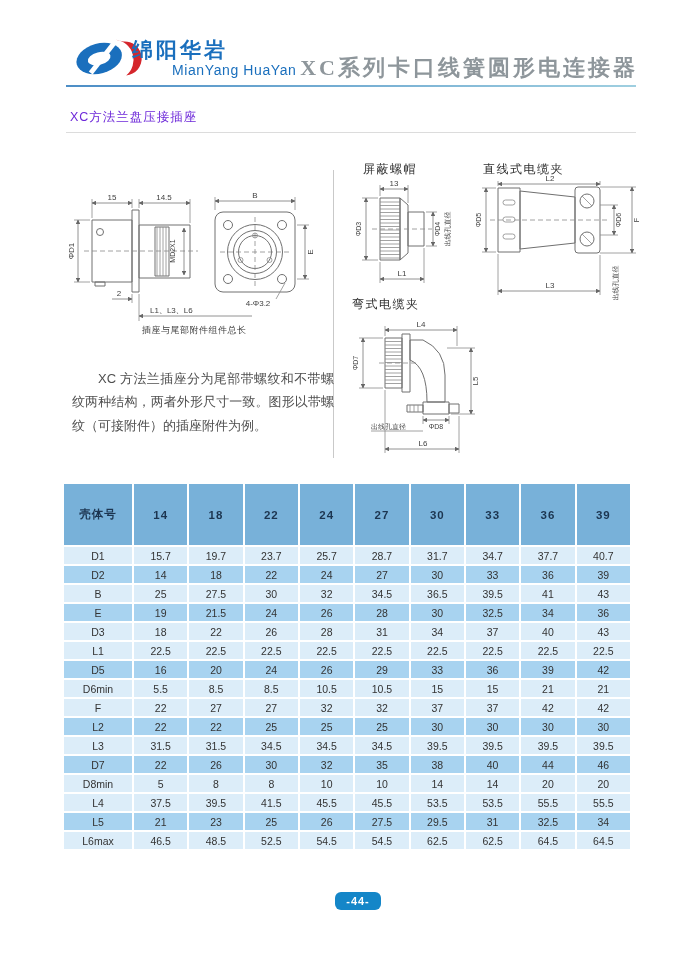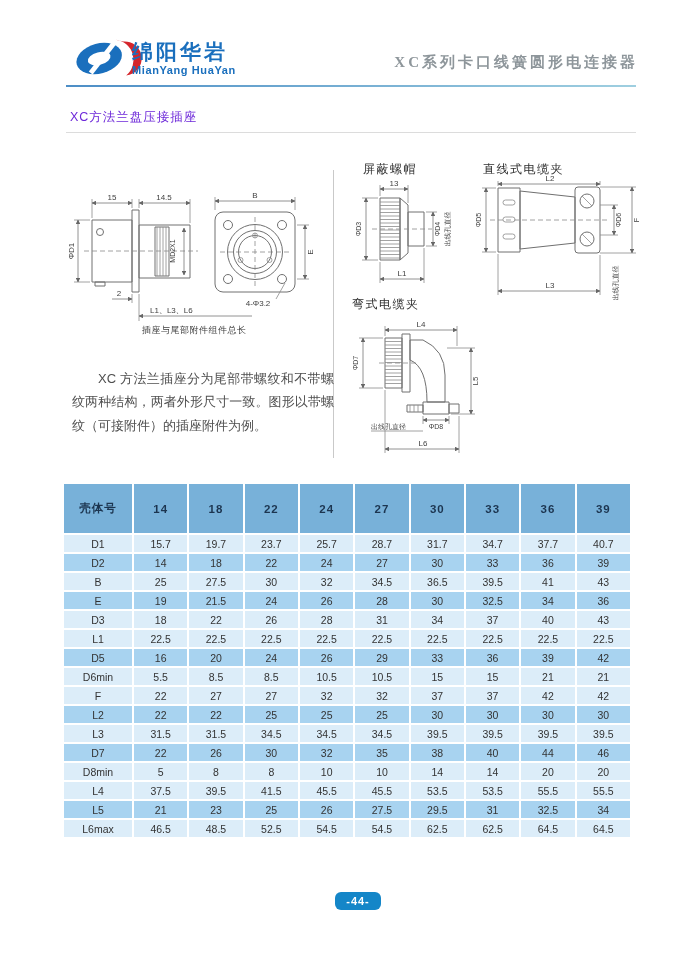--- a/index.html
+++ b/index.html
@@ -3,23 +3,23 @@
 <meta charset="utf-8">
 <style>
   * { margin:0; padding:0; box-sizing:border-box; }
   html,body { background:#fff; }
   body { font-family:"Liberation Sans", sans-serif; }
   .page { position:relative; width:700px; height:956px; background:#fff; overflow:hidden; }
 
   
   .logo { position:absolute; top:34px; left:74px; display:flex; align-items:center; }
   .logo-text .cn { font-size:21px; font-weight:bold; color:#1a6fbd; letter-spacing:3px; line-height:1.1; }
-  .logo-text .en { font-size:11px; font-weight:bold; color:#1a6fbd; letter-spacing:0.6px; }
+  .logo-text .en { font-size:14px; font-weight:normal; color:#1a6fbd; letter-spacing:0.6px;margin-left:40px; }
   .header-title { position:absolute; top:53px; right:62px; font-family:"Liberation Serif", serif;
-                  font-size:15px; font-weight:600; color:#8e969b; letter-spacing:3px; }
+                  font-size:22px; font-weight:600; color:#8e969b; letter-spacing:3px; }
   .header-rule { position:absolute; top:85px; left:66px; width:570px; height:2px;
                  background:linear-gradient(90deg,#4d8ec6,#9fcfe0); }
 
   
   .section-title { position:absolute; top:109px; left:70px; font-size:12.5px; color:#6d28d9; letter-spacing:1px; }
   .section-rule { position:absolute; top:132px; left:66px; width:570px; height:1px; background:#dcdcdc; }
 
   
   .drawings { position:absolute; top:145px; left:0; width:700px; height:335px; }
   .v-divider { position:absolute; left:333px; top:25px; width:1px; height:288px; background:#c9c9c9; }
@@ -35,21 +35,21 @@
   .dtx-s { font-size:7px; fill:#3f3f3f; }
   .note-tx { font-size:9px; fill:#3f3f3f; letter-spacing:0.5px; }
 
   .desc { position:absolute; top:222px; left:72px; width:262px; font-size:13px; color:#4f4f4f;
           line-height:1.8; text-indent:2em; text-align:justify; }
 
   
   .table-wrap { position:absolute; top:482px; left:62px; width:570px; }
   table { border-collapse:separate; border-spacing:2px; width:100%; table-layout:fixed; }
   th, td { text-align:center; overflow:hidden; }
-  thead th { background:#78b1d9; color:#1c3550; font-size:11.5px; font-weight:bold; padding:17px 0; letter-spacing:1px; }
+  thead th { background:#78b1d9; color:#1c3550; font-size:11.5px; font-weight:bold; padding:23px 0; letter-spacing:1px; }
   tbody td { font-size:10.5px; color:#333; padding:2.5px 0; height:15px; }
   tr.light td { background:#dcedf9; }
   tr.med td { background:#a8d3f0; }
 
   
   .footer { position:absolute; top:891px; left:0; width:700px; text-align:center;padding-left:16px; }
   .page-pill { display:inline-block; background:#1486c8; color:#fff; font-size:11px; font-weight:bold;
                padding:3px 11px; border-radius:6px; letter-spacing:1px; }
 </style>
 </head>

